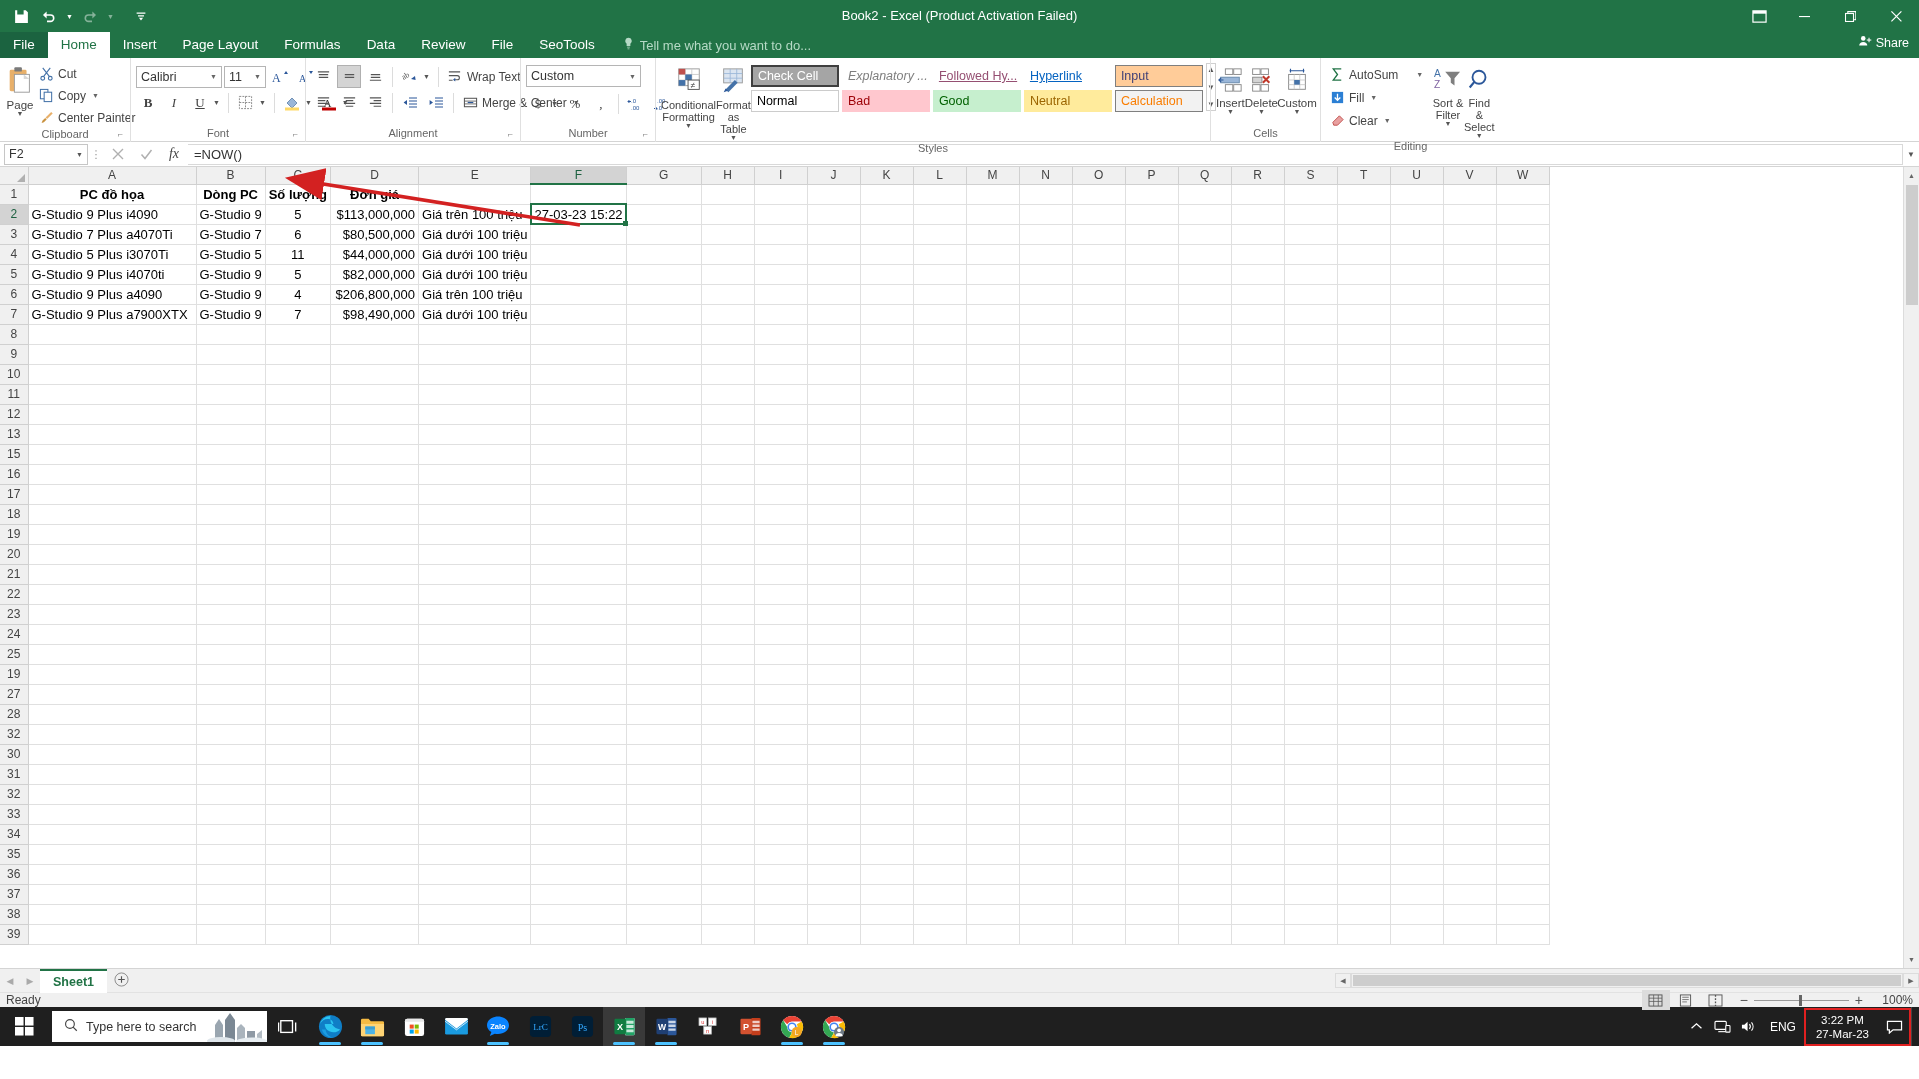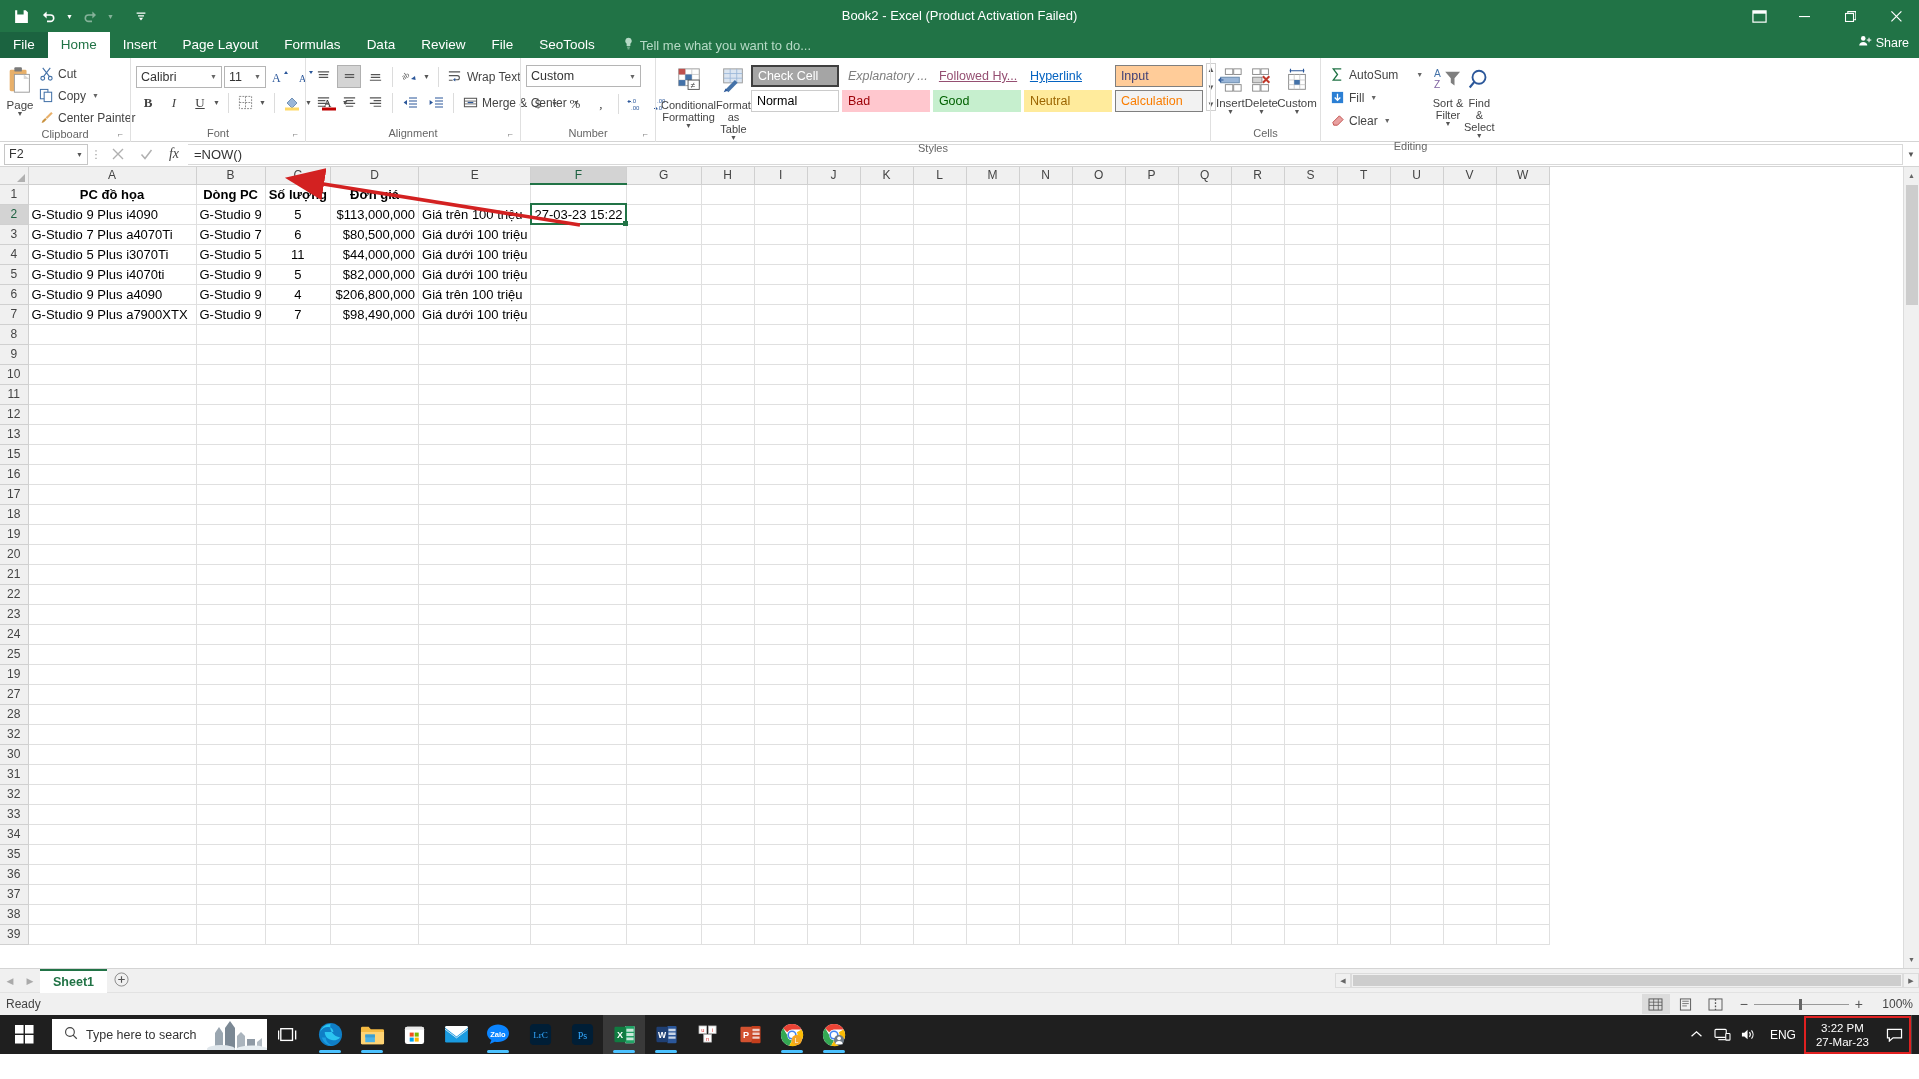--- a/index.html
+++ b/index.html
@@ -165,21 +165,21 @@
      color:#217346; font-weight:bold; background:#fff; border-top:2px solid #217346; }
   .addsheet { width:28px; text-align:center; color:#555; font-size:13px; }
   #hscroll-area { margin-left:auto; display:flex; align-items:center; height:21px; }
   #hsb { width:552px; height:15px; background:#f0f0f0; border:1px solid #dcdcdc; display:flex;}
   #hthumb { flex:1; background:#cdcdcd; margin:1px; }
   .sb-arrow-h { width:16px; height:15px; background:#f0f0f0; display:flex; align-items:center;
      justify-content:center; font-size:7px; color:#666; border:1px solid #dcdcdc;}
   #splitgrip { width:10px; height:15px; }
 
   
-  #statusbar { height:23px; background:#f0f0f0; display:flex; align-items:center;
+  #statusbar { height:15px; background:#f0f0f0; display:flex; align-items:center;
      font-size:12px; color:#444; padding:0 6px; border-top:1px solid #e2e2e2;}
   #status-right { margin-left:auto; display:flex; align-items:center; gap:2px; }
   .view-btn { width:28px; height:20px; display:flex; align-items:center; justify-content:center; }
   .view-btn.sel { background:#dcdcdc; }
   #zoomslider { display:flex; align-items:center; gap:6px; margin:0 8px; }
   #zs-track { width:95px; height:1px; background:#999; position:relative; }
   #zs-knob { position:absolute; left:45px; top:-5px; width:3px; height:11px; background:#666; }
   #zoom-pct { width:40px; text-align:right; font-size:12px; }
 
   

